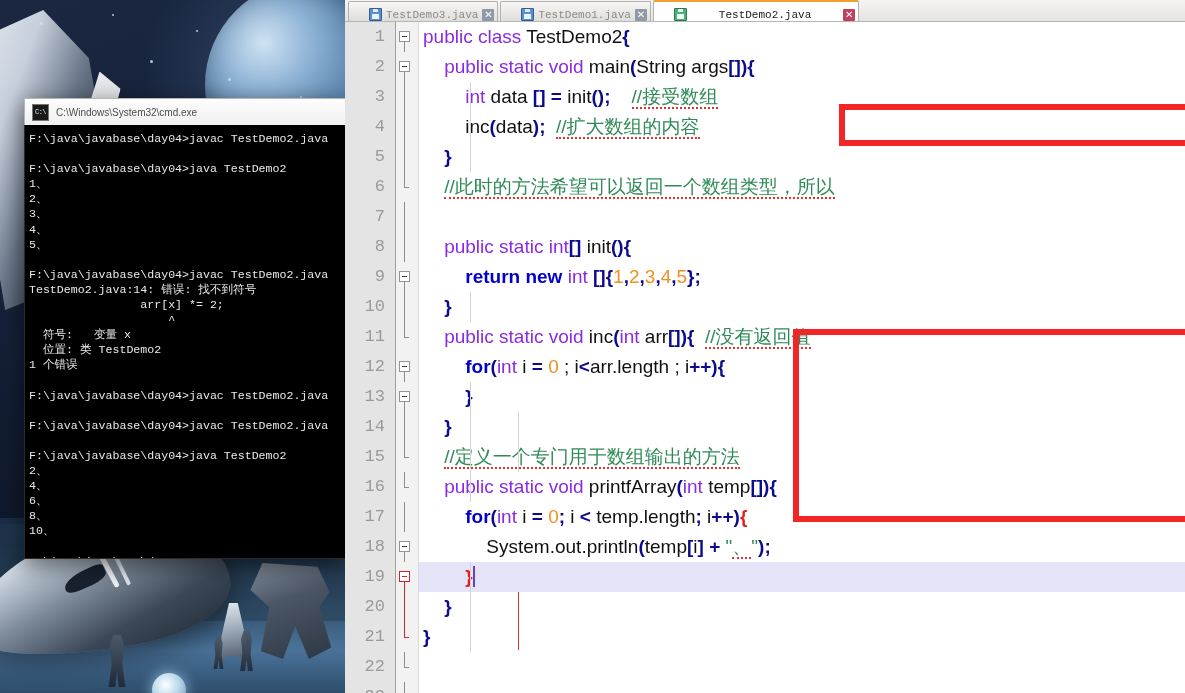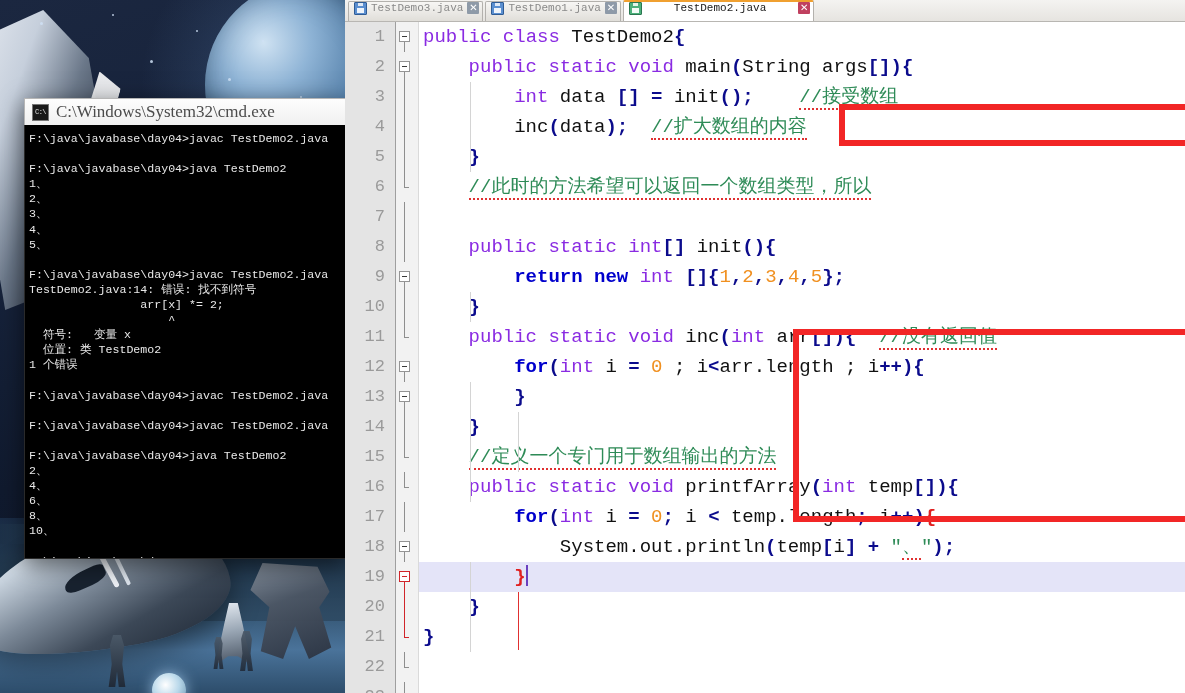--- a/index.html
+++ b/index.html
@@ -61,31 +61,31 @@
 
   
   #cmd{position:absolute;left:24px;top:98px;width:322px;height:461px;
        box-shadow:0 6px 22px rgba(0,0,0,.55);}
   #cmd-title{height:27px;background:linear-gradient(180deg,#fdfdfd,#f0f0f0);
     border:1px solid #b6b6b6;border-bottom:none;display:flex;align-items:center;padding-left:7px;gap:7px;
     box-sizing:border-box;}
   .cmd-ico{width:15px;height:15px;background:#1a1a1a;border:1px solid #777;position:relative;flex:none;
     display:flex;align-items:center;justify-content:center;}
   .cmd-ico span{color:#e8e8e8;font-family:"Liberation Mono",monospace;font-size:7px;line-height:1;letter-spacing:-.5px;}
-  #cmd-title-text{font-size:17px;color:#4b4b4b;font-family:Liberation Serif, serif;}
+  #cmd-title-text{font-size:10px;color:#4b4b4b;font-family:Liberation Sans, sans-serif;}
   #cmd-body{height:434px;background:#000;color:#e8e8e8;
     font-family:"Liberation Mono","DejaVu Sans Mono",monospace;font-size:11.6px;line-height:15.1px;
     padding:6px 0 0 4px;box-sizing:border-box;white-space:pre;overflow:hidden;
     border-left:1px solid #2a2a2a;border-right:1px solid #2a2a2a;border-bottom:1px solid #2a2a2a;}
 
   
   #editor{position:absolute;left:345px;top:0;width:840px;height:693px;background:#ffffff;}
   #tabbar{height:22px;background:linear-gradient(180deg,#f4f3f1,#e6e4e0);
     border-bottom:1px solid #b8b6b2;display:flex;align-items:flex-end;padding-left:3px;box-sizing:border-box;}
-  .tab{height:20px;display:flex;align-items:flex-start;gap:4px;padding:0 3px 0 5px;margin-right:2px;
+  .tab{height:20px;display:flex;align-items:flex-end;gap:4px;padding:0 3px 0 20px;margin-right:2px;
     background:linear-gradient(180deg,#f7f6f4,#e0ded9);border:1px solid #b3b1ad;border-bottom:none;
     border-radius:2px 2px 0 0;font-family:"Liberation Mono","DejaVu Sans Mono",monospace;font-size:11px;
     color:#8a8a8a;box-sizing:border-box;}
   .tab.active{background:#ffffff;border-top:2px solid #f0a030;color:#1a1a1a;height:21px;gap:32px;}
   .tab-ico{width:11px;height:11px;flex:none;background:#5b8fd0;border:1px solid #2f5c95;border-radius:1px;position:relative;}
   .tab-ico::after{content:"";position:absolute;left:2px;top:5px;width:7px;height:5px;background:#eef4fb;}
   .tab-ico::before{content:"";position:absolute;left:3px;top:0px;width:5px;height:3px;background:#dfe9f6;}
   .tab.active .tab-ico{background:#4cb07a;border-color:#2a7650;}
   .tab.active .tab-ico::after{background:#f2fbf6;}
   .tab.active .tab-ico::before{background:#e2f5ea;}
@@ -107,21 +107,21 @@
   .fold-box.red{border-color:#d0252a;}
   .fold-box.red::after{background:#d0252a;}
   .fold-line{position:absolute;left:8px;top:0;width:1px;height:30px;background:#8e8e8e;}
   .fold-line.red{background:#d0252a;}
   .fold-end{position:absolute;left:8px;top:0;width:1px;height:16px;background:#8e8e8e;}
   .fold-end::after{content:"";position:absolute;left:0;top:15px;width:5px;height:1px;background:#8e8e8e;}
   .fold-end.red{background:#d0252a;}
   .fold-end.red::after{background:#d0252a;}
 
   #lines{position:absolute;left:74px;top:0;right:0;height:671px;
-    font-family:Liberation Mono, monospace;font-size:19px;}
+    font-family:Liberation Sans, sans-serif;font-size:19px;}
   .cl{height:30px;line-height:30px;white-space:pre;padding-left:4px;}
   .cl.hl{background:#e4e4f8;}
   .kw{color:#8a2be2;}
   .kwb{color:#0000cc;font-weight:bold;text-align:center;}
   .pun{color:#0b0b8c;font-weight:bold;}
   .num{color:#f09020;}
   .cm{color:#2e8b57;}
   .cm-u{color:#2e8b57;border-bottom:2px dotted #e03030;}
   .str{color:#2e8b57;}
   .plain{color:#111;}

